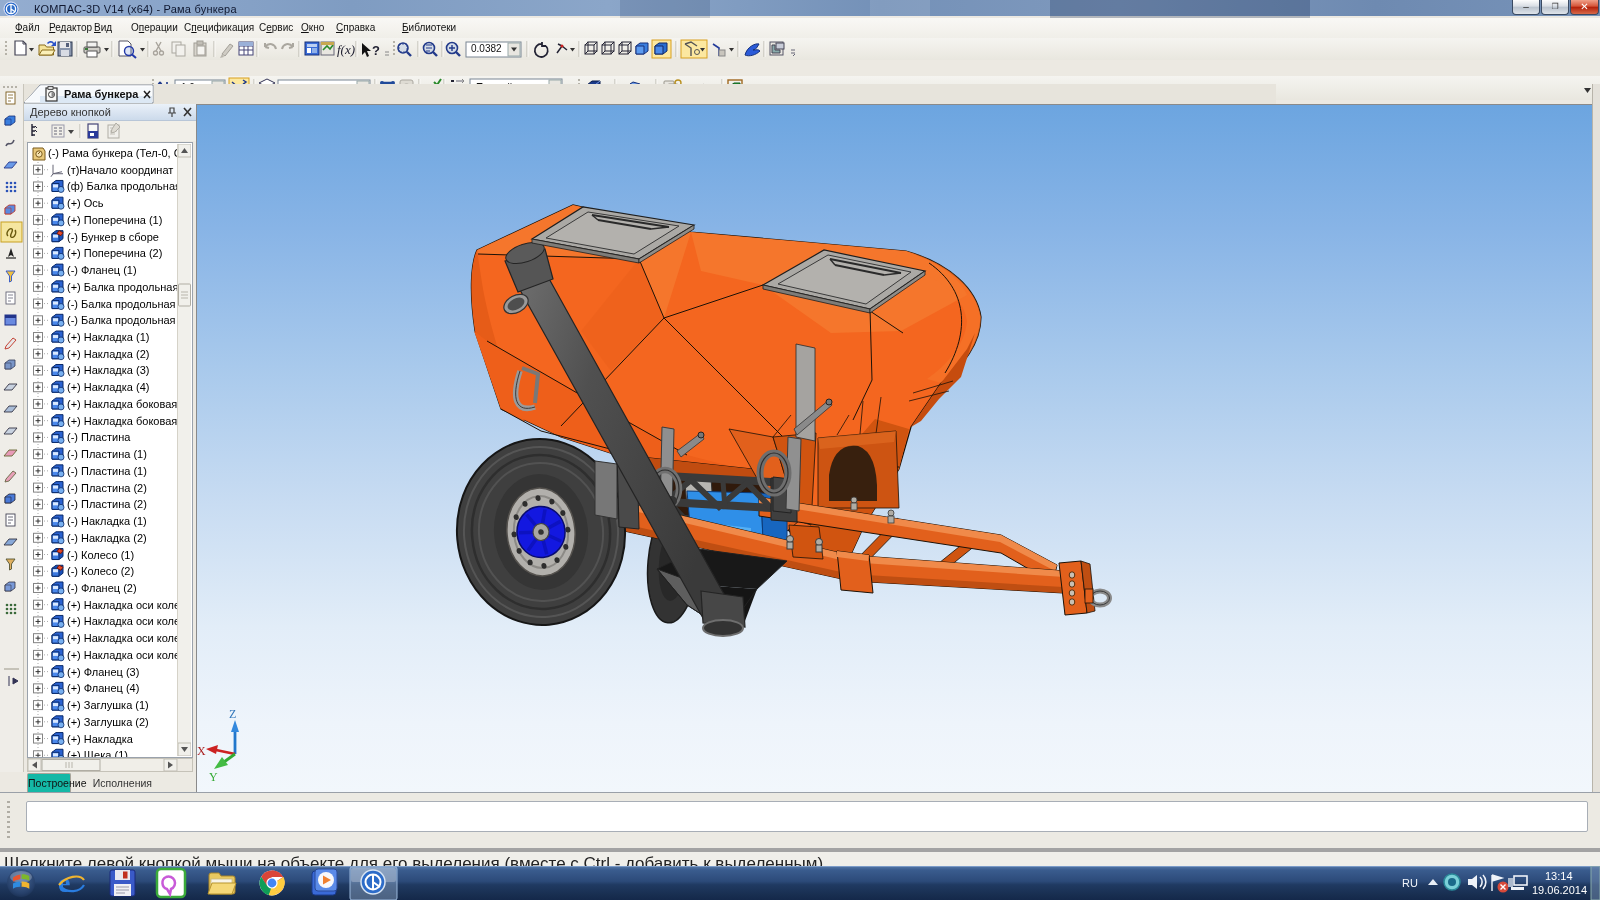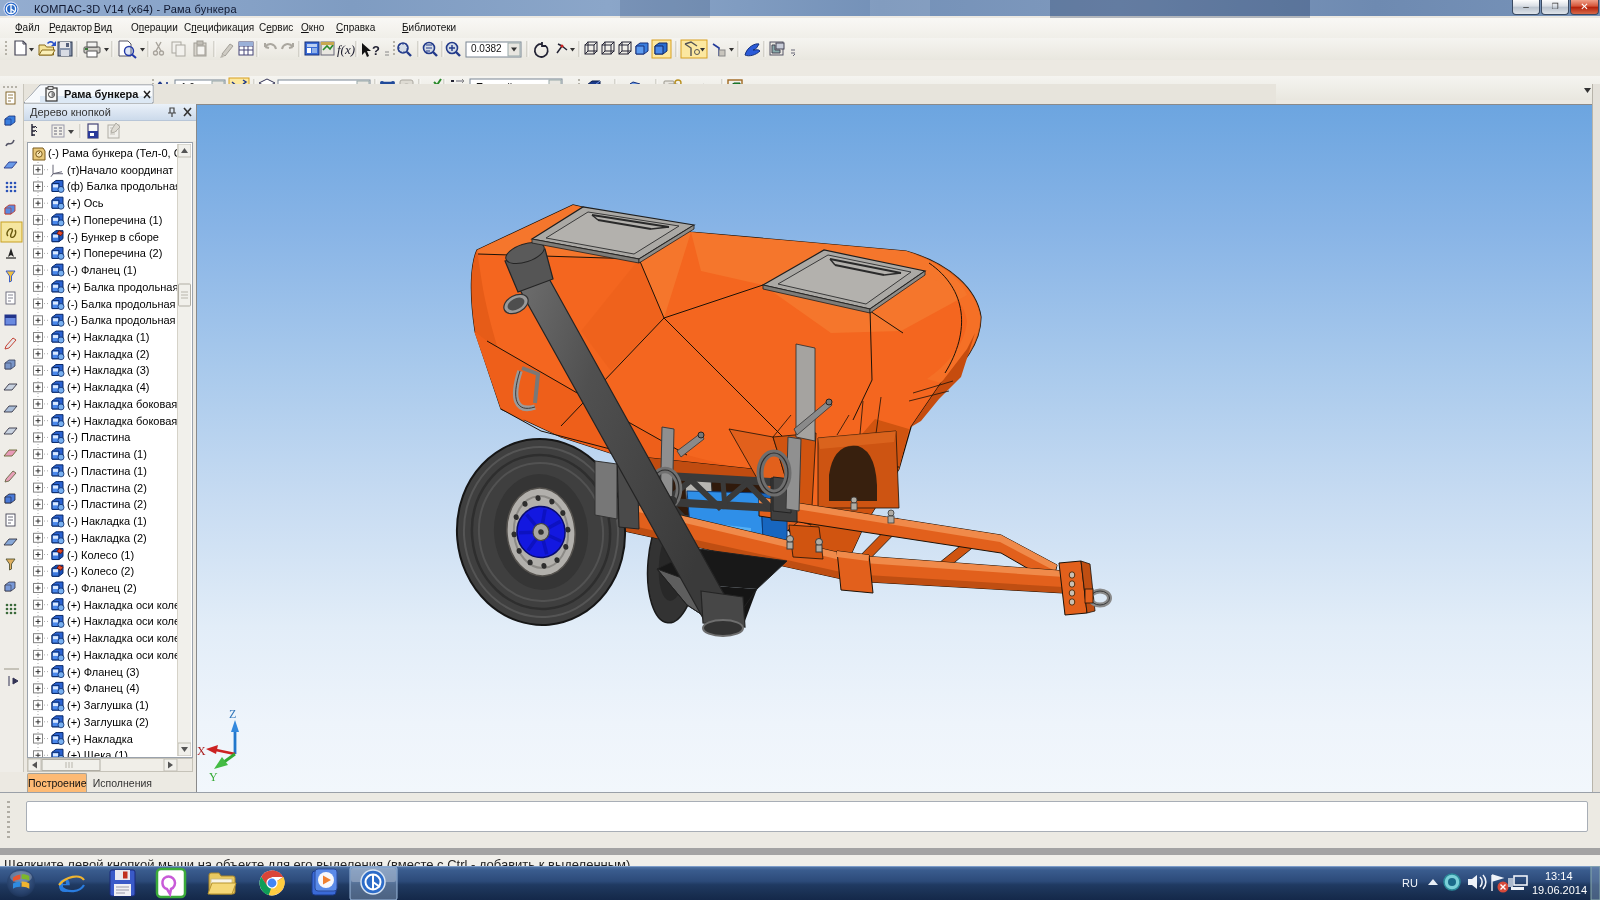--- a/index.html
+++ b/index.html
@@ -22,21 +22,21 @@
 #leftstrip{left:0;top:84px;width:24px;height:688px;background:#efede8;border-right:1px solid #c8c5bb;box-sizing:border-box}
 #treehdr{left:24px;top:104px;width:172px;height:17px;background:linear-gradient(180deg,#eaf1f9,#ccdaeb);border-bottom:1px solid #b8c6d8;box-sizing:border-box;font-size:11px;color:#333}
 #treebar{left:24px;top:121px;width:172px;height:20px;background:#f1efe9}
 #treebox{left:27px;top:142px;width:166px;height:616px;background:#fff;border:1px solid #9aa2ac;box-sizing:border-box;overflow:hidden}
 #hscroll{left:27px;top:758px;width:166px;height:14px;background:#f0eee8;border:1px solid #c5c2b8;box-sizing:border-box}
 #bottabs{left:24px;top:772px;width:172px;height:21px;background:#eceae3;border-bottom:1px solid #b5b1a6;box-sizing:border-box}
 #viewport{left:196px;top:104px;width:1396px;height:688px;background:linear-gradient(180deg,#6ca5e0 0%,#88b4e6 18%,#a8c9ec 38%,#c8dcf2 58%,#e2edf8 76%,#eef4fb 90%,#f2f7fc 100%);border-left:1px solid #8a8a8a;border-top:1px solid #8a8a8a;box-sizing:border-box}
 #rframe{left:1592px;top:84px;width:8px;height:708px;background:#e4e1da;border-left:1px solid #b8b4aa;box-sizing:border-box}
 #propbar{left:0;top:792px;width:1600px;height:56px;background:#eceae3;border-top:1px solid #9aa0a8;box-sizing:border-box}
 #propbox{left:26px;top:801px;width:1562px;height:31px;background:#fff;border:1px solid #a8aeb6;border-radius:2px;box-sizing:border-box}
-#statusbar{left:0;top:848px;width:1600px;height:18px;background:#f0efea;border-top:7px solid #a3a3a3;box-sizing:border-box;font-size:13px;color:#222}
+#statusbar{left:0;top:848px;width:1600px;height:18px;background:#f0efea;border-top:4px solid #a3a3a3;box-sizing:border-box;font-size:17px;color:#222}
 #taskbar{left:0;top:866px;width:1600px;height:34px;background:linear-gradient(180deg,#5679a8 0%,#3a5c8e 12%,#2c4a79 45%,#203a62 55%,#182e50 85%,#14284a 100%)}
 </style>
 </head>
 <body>
 <div class="abs" id="titlebar">
  <div class="tshade" style="left:620px;width:90px"></div>
  <div class="tshade" style="left:1050px;width:260px;background:rgba(30,50,90,0.28)"></div>
  <div class="tshade" style="left:870px;width:60px;background:rgba(255,255,255,0.10)"></div>
  <svg style="position:absolute;left:3px;top:1px" width="16" height="16" viewBox="0 0 16 16">
   <circle cx="8" cy="8" r="7" fill="#2d6cc8" stroke="#eef" stroke-width="1"></circle>
@@ -951,21 +951,21 @@
 <rect x="0" y="0" width="13" height="12" fill="#f1f0eb" stroke="#c0bdb3"></rect>
 <path d="M4 6 l5-3.5 v7 z" fill="#555"></path>
 <rect x="136" y="0" width="13" height="12" fill="#f1f0eb" stroke="#c0bdb3"></rect>
 <path d="M145 6 l-5-3.5 v7 z" fill="#555"></path>
 <rect x="150" y="0" width="14" height="12" fill="#ece9e2"></rect>
 <rect x="14" y="0.5" width="58" height="11" fill="#f1f0eb" stroke="#b0ada3"></rect>
 <path d="M38 3 v6 M41 3 v6 M44 3 v6" stroke="#b8b5ab"></path>
 </svg>
   </div>
 <div class="abs" id="bottabs">
- <div style="position:absolute;left:3px;top:1px;width:60px;height:19px;background:#fdba74;border:1px solid #a8a49a;border-bottom:none;border-radius:2px 2px 0 0;font-size:10.5px;color:#111;text-align:center;line-height:18px;box-sizing:border-box">Построение</div>
+ <div style="position:absolute;left:3px;top:1px;width:44px;height:19px;background:#14b8a6;border:1px solid #a8a49a;border-bottom:none;border-radius:2px 2px 0 0;font-size:10.5px;color:#111;text-align:center;line-height:18px;box-sizing:border-box">Построение</div>
  <div style="position:absolute;left:66px;top:3px;width:62px;height:17px;font-size:10.5px;color:#333;text-align:right;line-height:16px">Исполнения</div>
 </div>
 <div class="abs" id="rframe"></div>
 <div class="abs" id="propbar">
  <div style="position:absolute;left:7px;top:8px;width:3px;height:38px;background-image:repeating-linear-gradient(180deg,#b0ada4 0 2px,transparent 2px 5px)"></div>
 </div>
 <div class="abs" id="propbox"></div>
 <div class="abs" id="statusbar">
     <span style="position:absolute;left:4px;top:2px">Щелкните левой кнопкой мыши на объекте для его выделения (вместе с Ctrl - добавить к выделенным)</span>
   </div>

